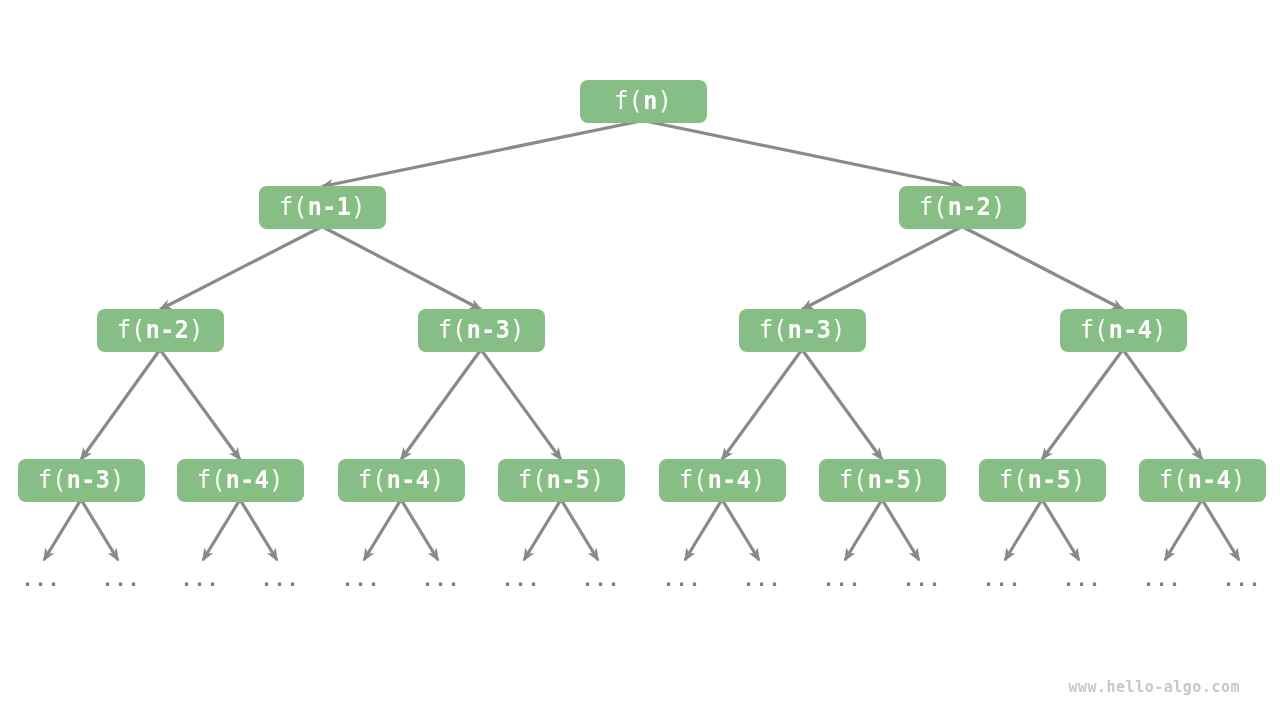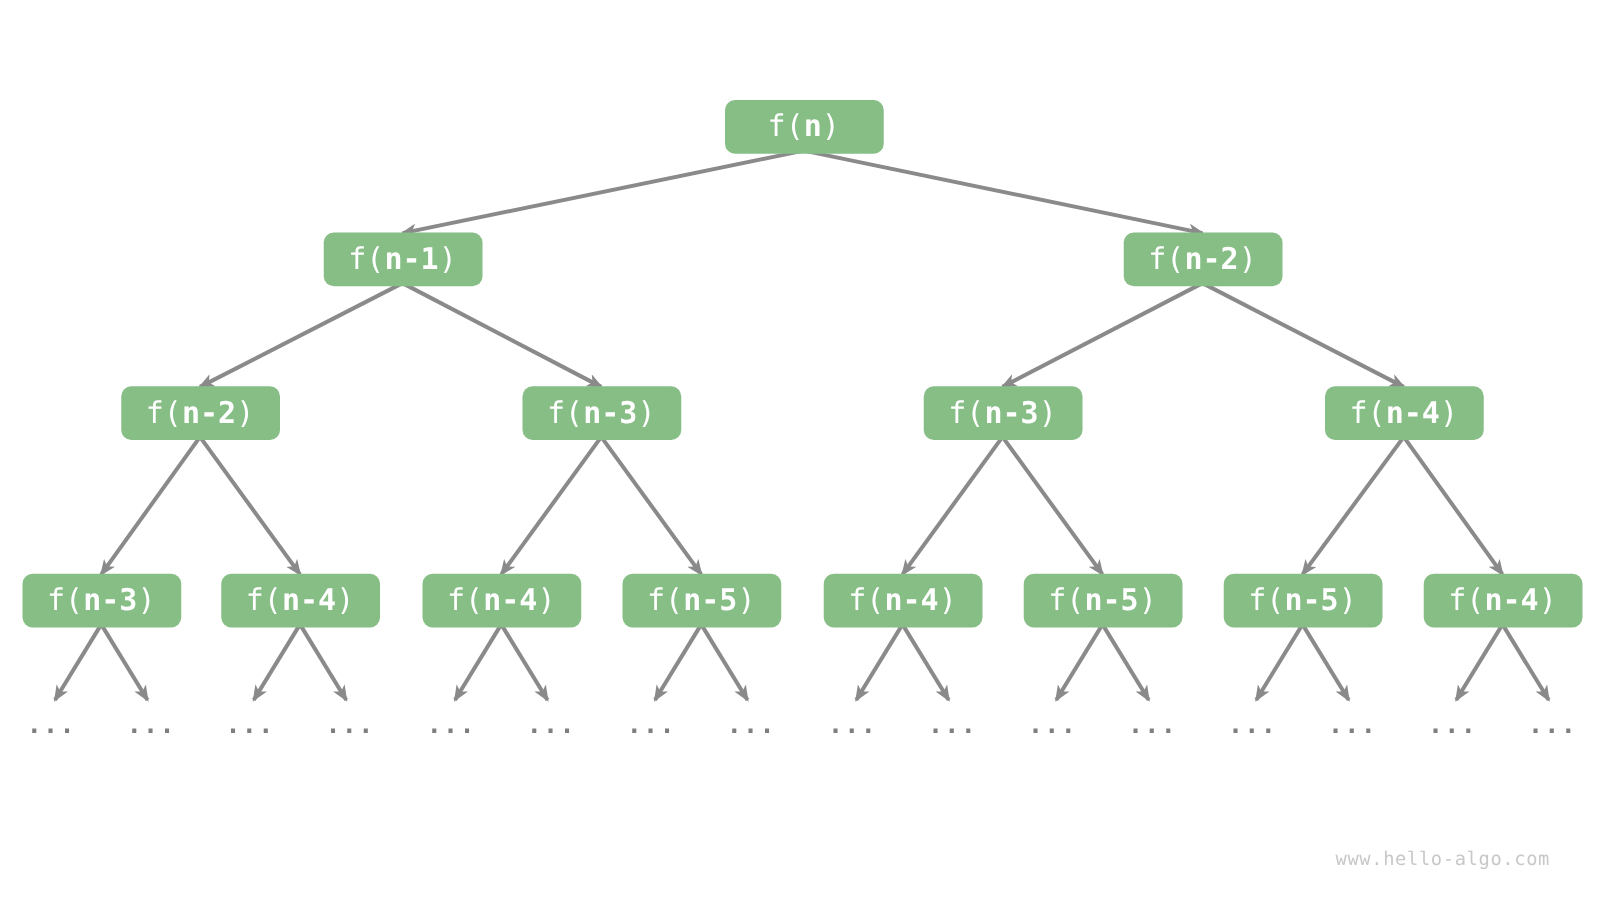--- a/index.html
+++ b/index.html
@@ -47,20 +47,21 @@
     letter-spacing: 1px;
     color: var(--ellipsis-color, #7f7f7f);
   }
   .watermark {
     position: absolute;
     right: 40px;
     bottom: 24px;
     font-size: 15px;
     letter-spacing: 0.5px;
     color: var(--watermark-color, #c8c8c8);
+    font-weight: bold;
   }
 </style>
 </head>
 <body>
 
 <div id="canvas">
   <svg id="edges-svg" width="1280" height="720">
     <defs>
       <marker id="arrowhead" markerUnits="userSpaceOnUse" markerWidth="13" markerHeight="11" viewBox="0 0 12 10" refX="10.5" refY="5" orient="auto">
         <path id="arrowhead-path" d="M0,0 L12,5 L0,10 L3.2,5 Z" fill="#8a8a8a"></path>

